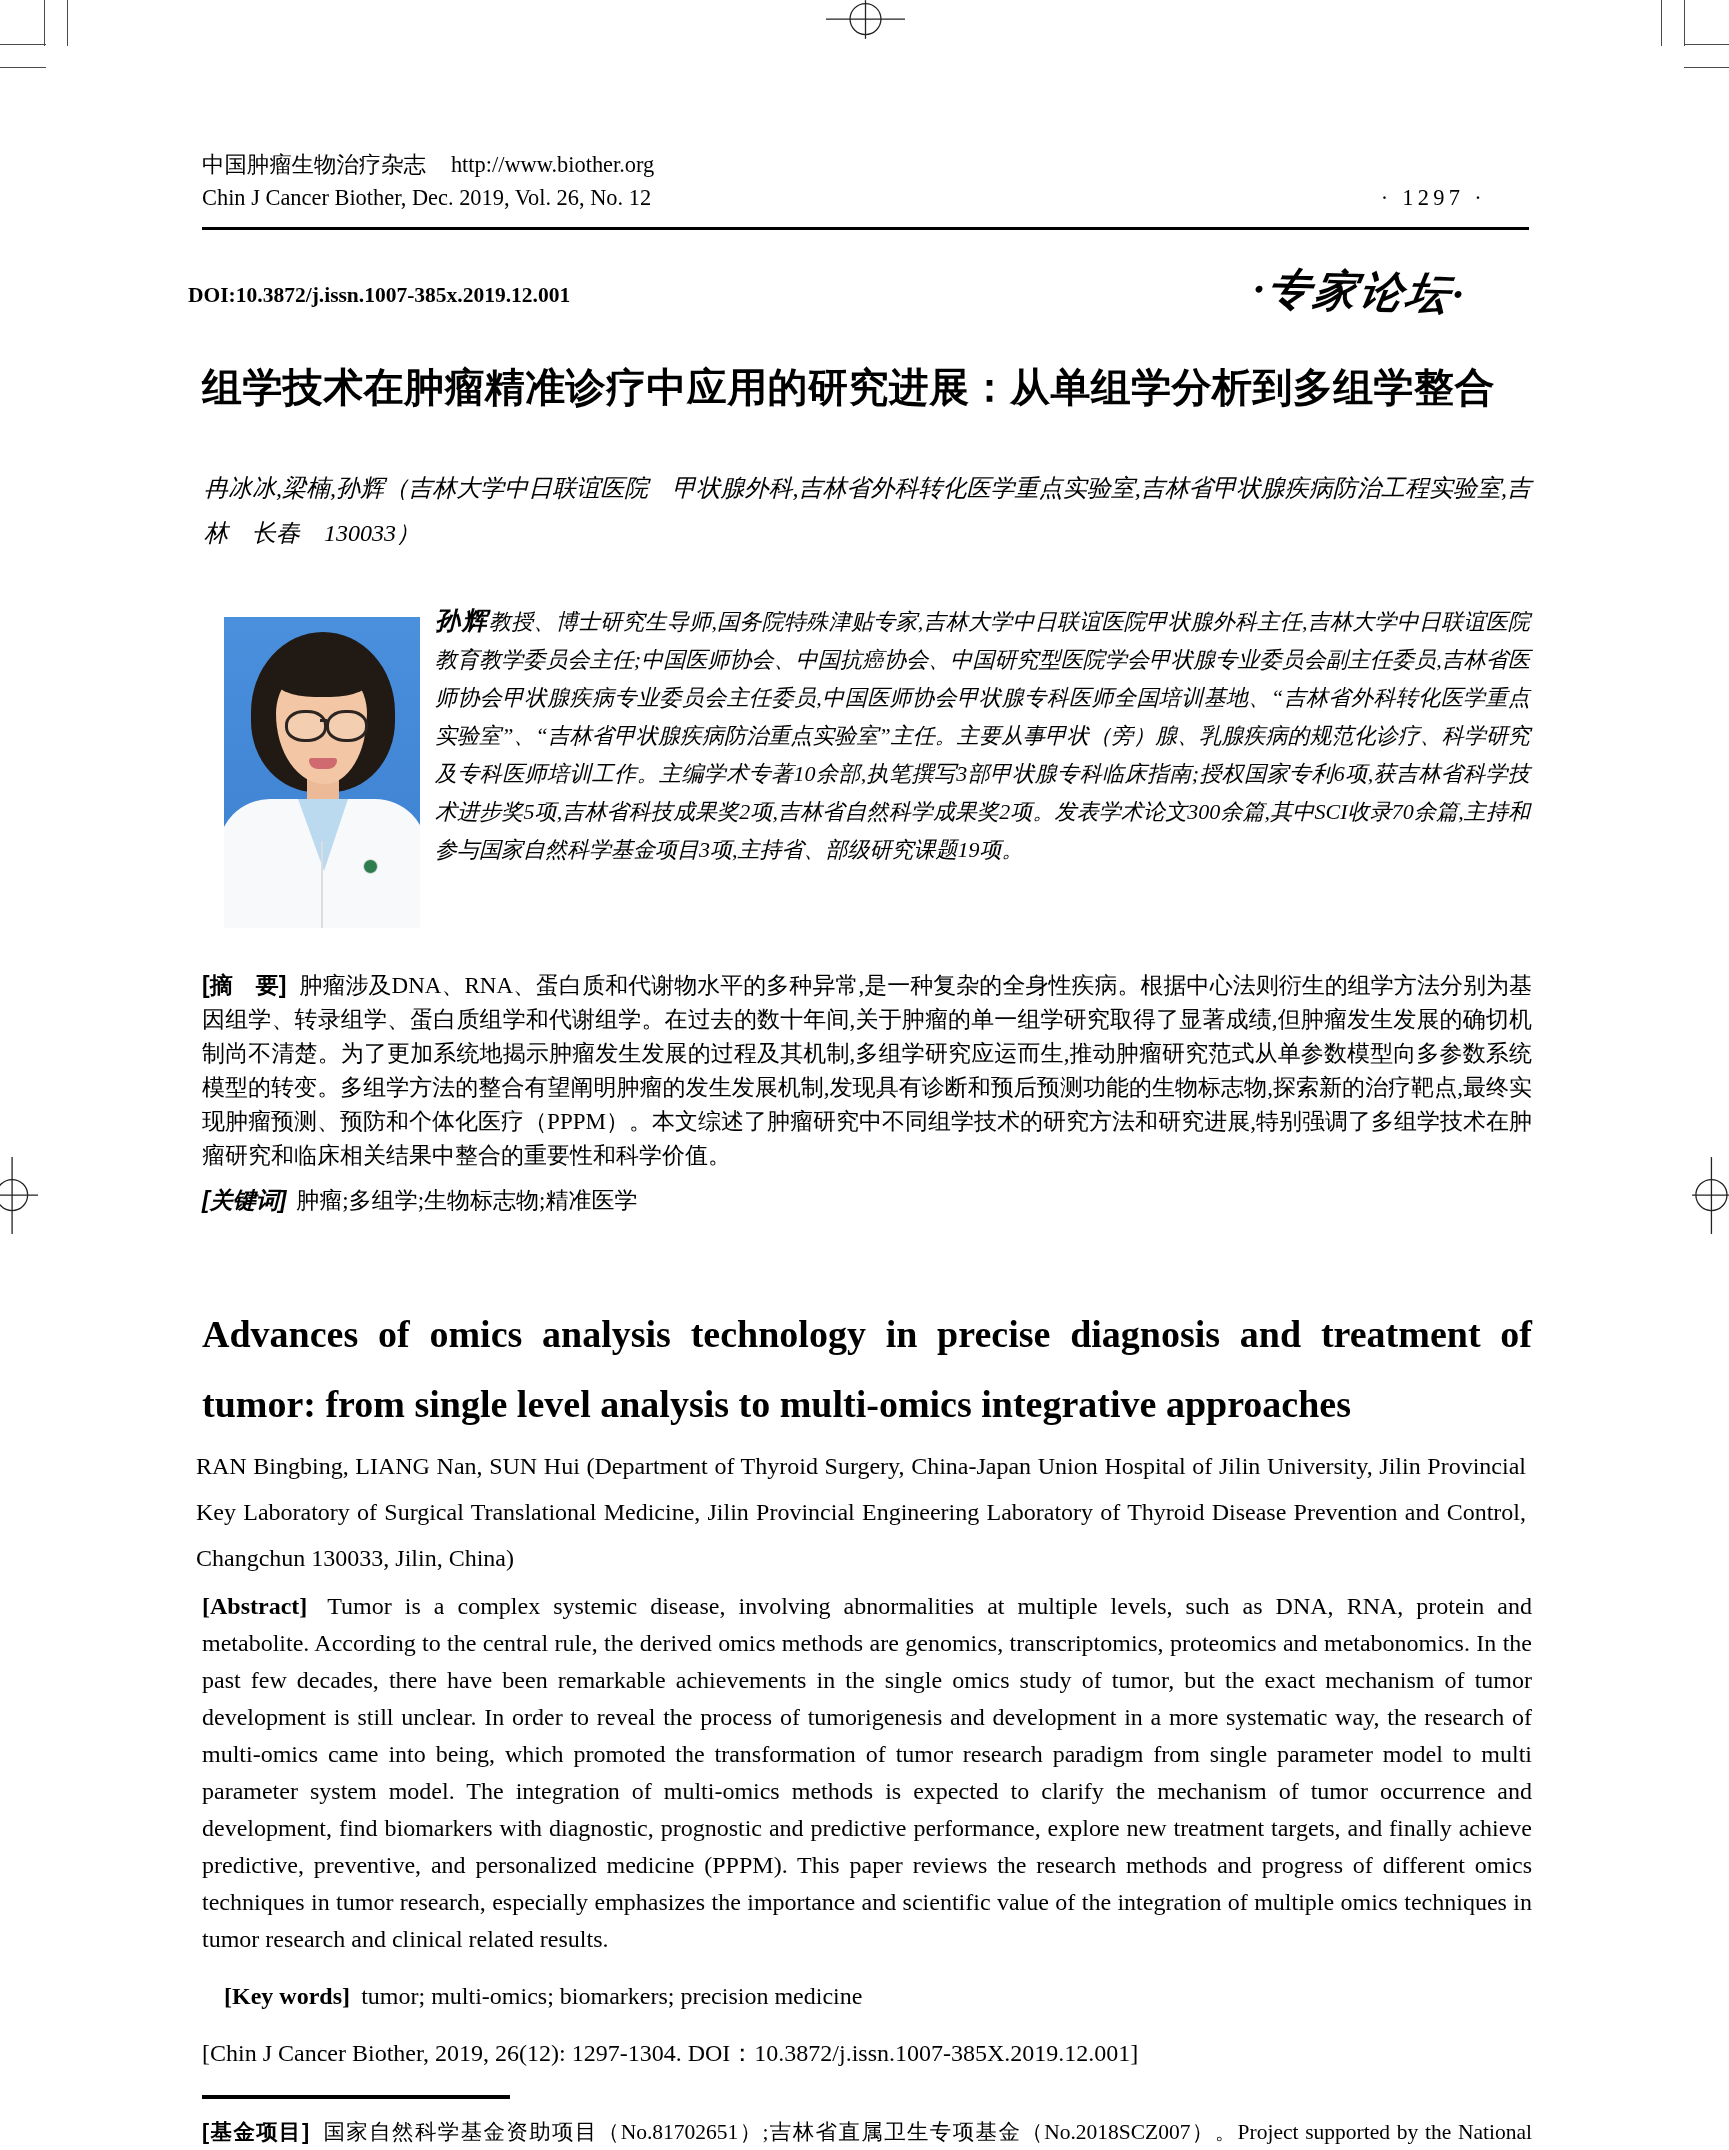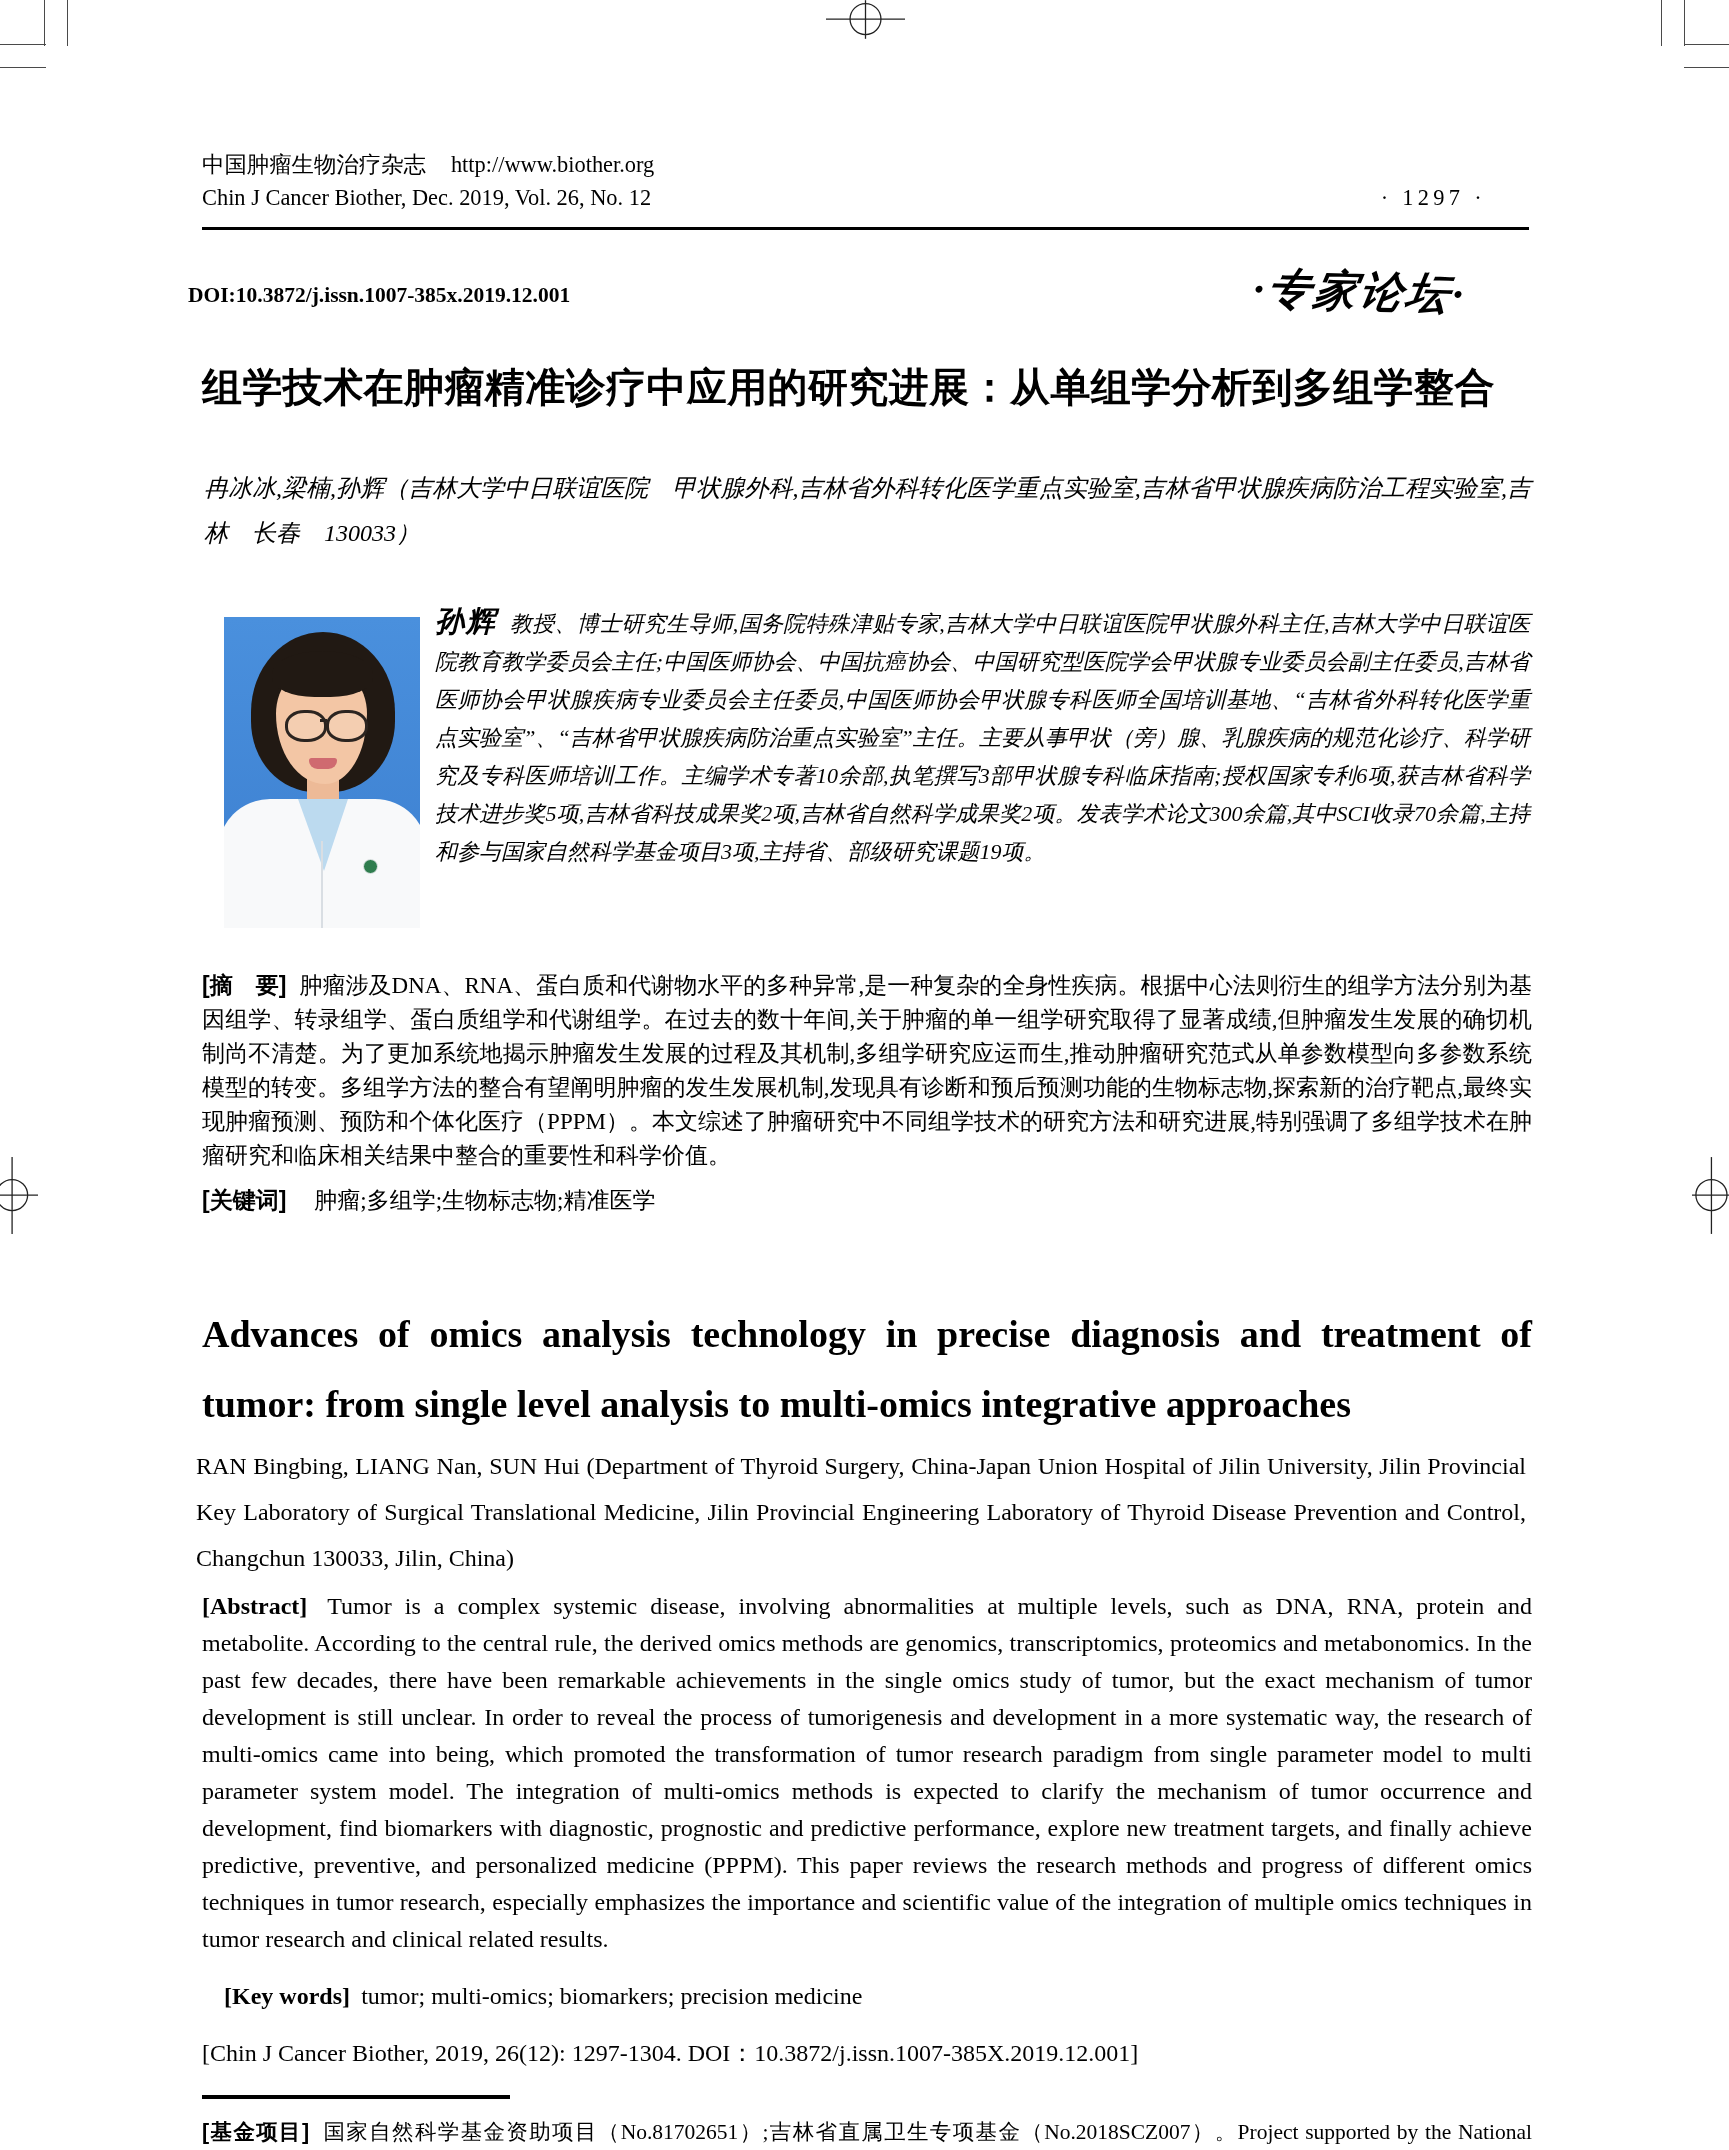--- a/index.html
+++ b/index.html
@@ -58,28 +58,28 @@
   .ph-scarf { left:74px; top:182px; width:50px; height:72px; background:#bcdaef;
               clip-path:polygon(0 0,100% 0,52% 100%); }
   .ph-seam  { left:97px; top:224px; width:1.7px;   height:88px; background:#d9dee3; }
   .ph-badge { left:139px; top:242px; width:13px;  height:13px; border-radius:50%; background:#2f7d4e; border:1.7px solid #e3e6e8; }
 
   
   #bio {
     left:435px; top:602px; width:1095px; font-size:22px; line-height:38px;
     text-align:justify; font-style:italic;
   }
-  #bio .bio-name { font-size:29px; font-weight:bold; margin-right:13px; letter-spacing:1.7px; }
+  #bio .bio-name { font-size:25px; font-weight:bold; letter-spacing:1.7px; }
 
   
   .label-hei { font-family:"Liberation Sans","DejaVu Sans",sans-serif; font-weight:bold; font-style:normal; }
   #abs-cn { left:202px; top:968px; width:1330px; font-size:23px; line-height:34px; text-align:justify; }
   #abs-cn .label-hei { margin-right:13px; }
   #kw-cn  { left:202px; top:1185px; width:1330px; font-size:23px; }
-  #kw-cn .label-hei { margin-right:28px; }
+  #kw-cn .label-hei { margin-right:10px;font-style:italic; }
   #cls    { left:202px; top:1222px; width:1330px; font-size:23px; white-space:nowrap; }
   #cls .lab { margin-right:7.7px; }
   #cls .gap { margin-right:32px; }
 
   
   #title-en { left:202px; top:1299px; width:1330px; font-size:38px; font-weight:bold; line-height:70px; }
   #title-en .l1 { display:block; text-align:justify; text-align-last:justify; }
   #title-en .l2 { display:block; }
   #authors-en { left:196px; top:1443px; width:1330px; font-size:24px; line-height:46px; text-align:justify; }
   #abs-en  { left:202px; top:1588px; width:1330px; font-size:24px; line-height:37px; text-align:justify; }

